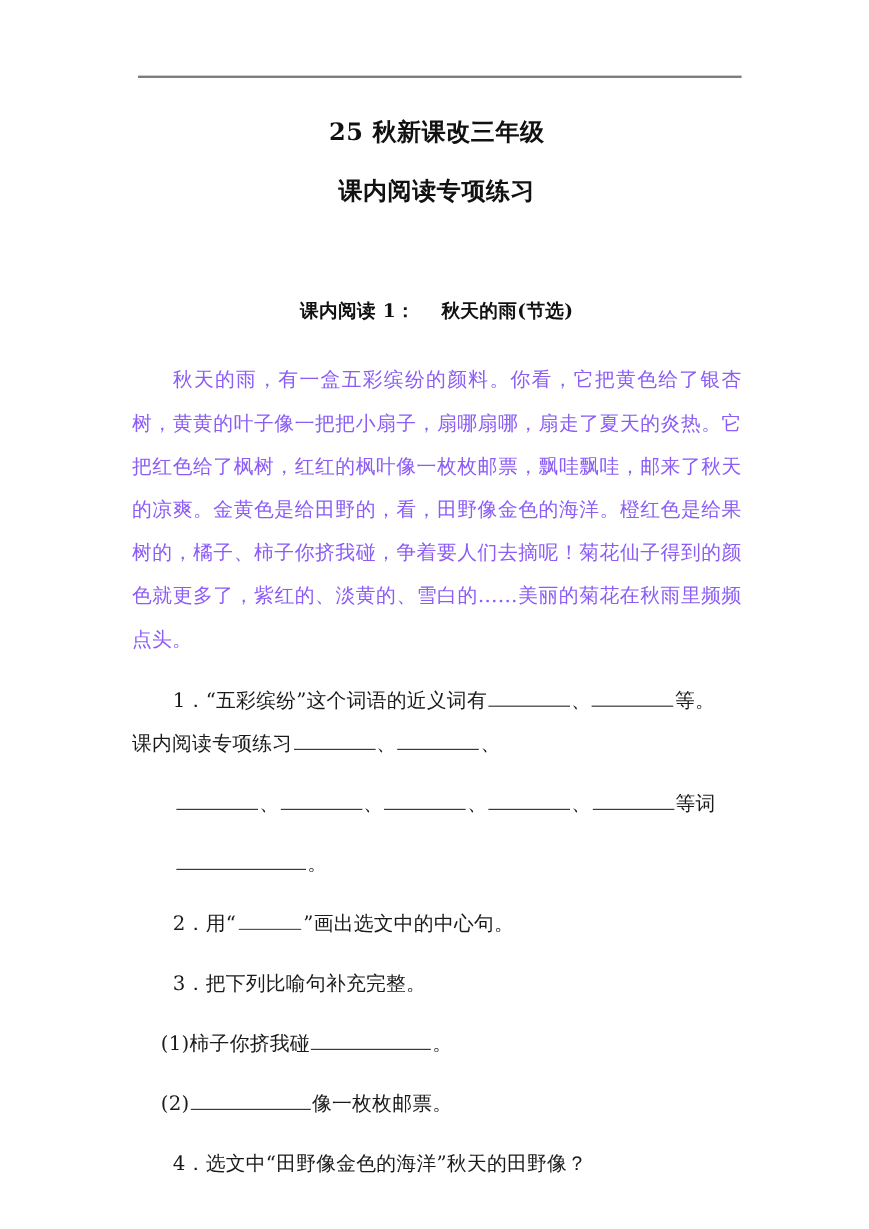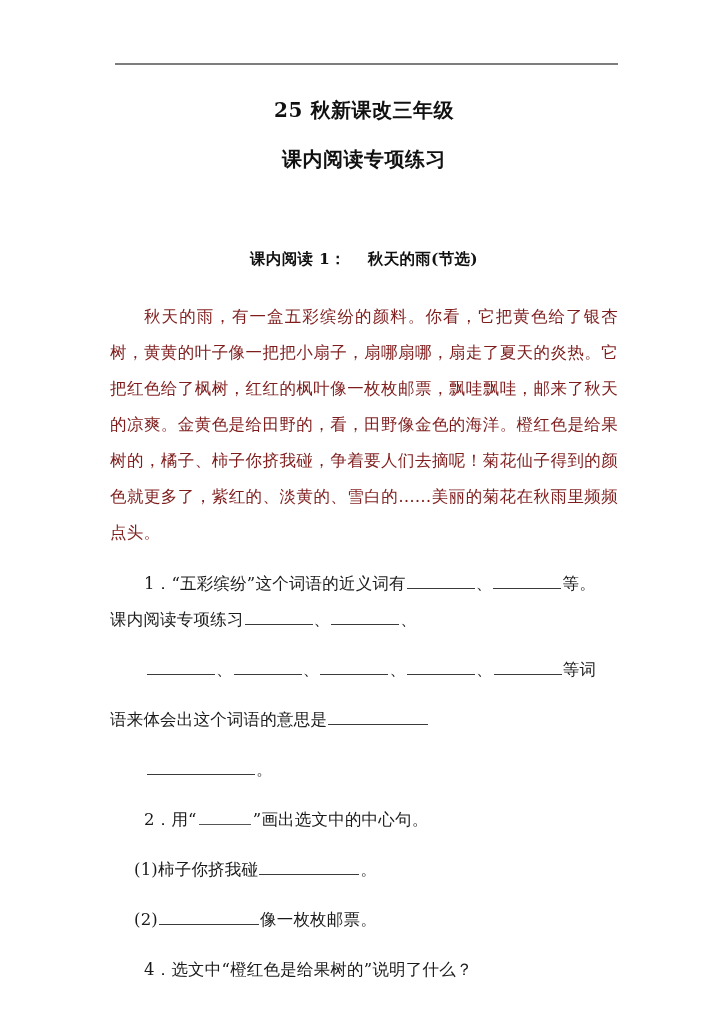--- a/index.html
+++ b/index.html
@@ -69,21 +69,21 @@
   
   .passage {
     margin: 0;
     padding-top: 14px;
     font-size: 16.5px;
     line-height: 36px;
     text-align: justify;
     text-justify: inter-character;
     text-indent: 34px;
     letter-spacing: 0.2px;
-    color: #7f1d1d;
+    color: #8b5cf6;
   }
 
   
   .questions { padding-top: 15px; }
 
   .q {
     margin: 0;
     font-size: 16.5px;
     line-height: 36px;
     color: #1a1a1a;
@@ -144,28 +144,28 @@
     <p class="passage">秋天的雨，有一盒五彩缤纷的颜料。你看，它把黄色给了银杏树，黄黄的叶子像一把把小扇子，扇哪扇哪，扇走了夏天的炎热。它把红色给了枫树，红红的枫叶像一枚枚邮票，飘哇飘哇，邮来了秋天的凉爽。金黄色是给田野的，看，田野像金色的海洋。橙红色是给果树的，橘子、柿子你挤我碰，争着要人们去摘呢！菊花仙子得到的颜色就更多了，紫红的、淡黄的、雪白的……美丽的菊花在秋雨里频频点头。</p>
 
     <div class="questions">
 
       <p class="q indent"><span class="numlead">1．</span><span>“五彩缤纷”这个词语的近义词有</span><span class="blank w7"></span><span>、</span><span class="blank w7"></span><span>等。</span></p>
 
       <p class="q flush"><span>课内阅读专项练习</span><span class="blank w7"></span><span>、</span><span class="blank w7"></span><span>、</span></p>
 
       <p class="q hang spaced"><span class="blank w7"></span><span>、</span><span class="blank w7"></span><span>、</span><span class="blank w7"></span><span>、</span><span class="blank w7"></span><span>、</span><span class="blank w7"></span><span>等词</span></p>
 
-      <p class="q flush spaced"><span>语来体会出这个词语的意思是</span><span class="blank w10"></span></p>
 
       <p class="q hang spaced"><span class="blank w11"></span><span>。</span></p>
 
       <p class="q indent spaced"><span class="numlead">2．</span><span>用“</span><span class="ulrule"></span><span>”画出选文中的中心句。</span></p>
 
+      <p class="q indent spaced"><span class="numlead">3．</span><span>把下列比喻句补充完整。</span></p>
 
       <p class="q sub spaced"><span class="numlead">(1)</span><span>柿子你挤我碰</span><span class="blank w10"></span><span>。</span></p>
 
       <p class="q sub spaced"><span class="numlead">(2)</span><span class="blank w10"></span><span>像一枚枚邮票。</span></p>
 
-      <p class="q indent spaced"><span class="numlead">4．</span><span>选文中“橙红色是给果树的”说明了什么？</span></p>
+      <p class="q indent spaced"><span class="numlead">4．</span><span>选文中“田野像金色的海洋”秋天的田野像？</span></p>
 
     </div>
   </div>
 </div>
 
 </body></html>

